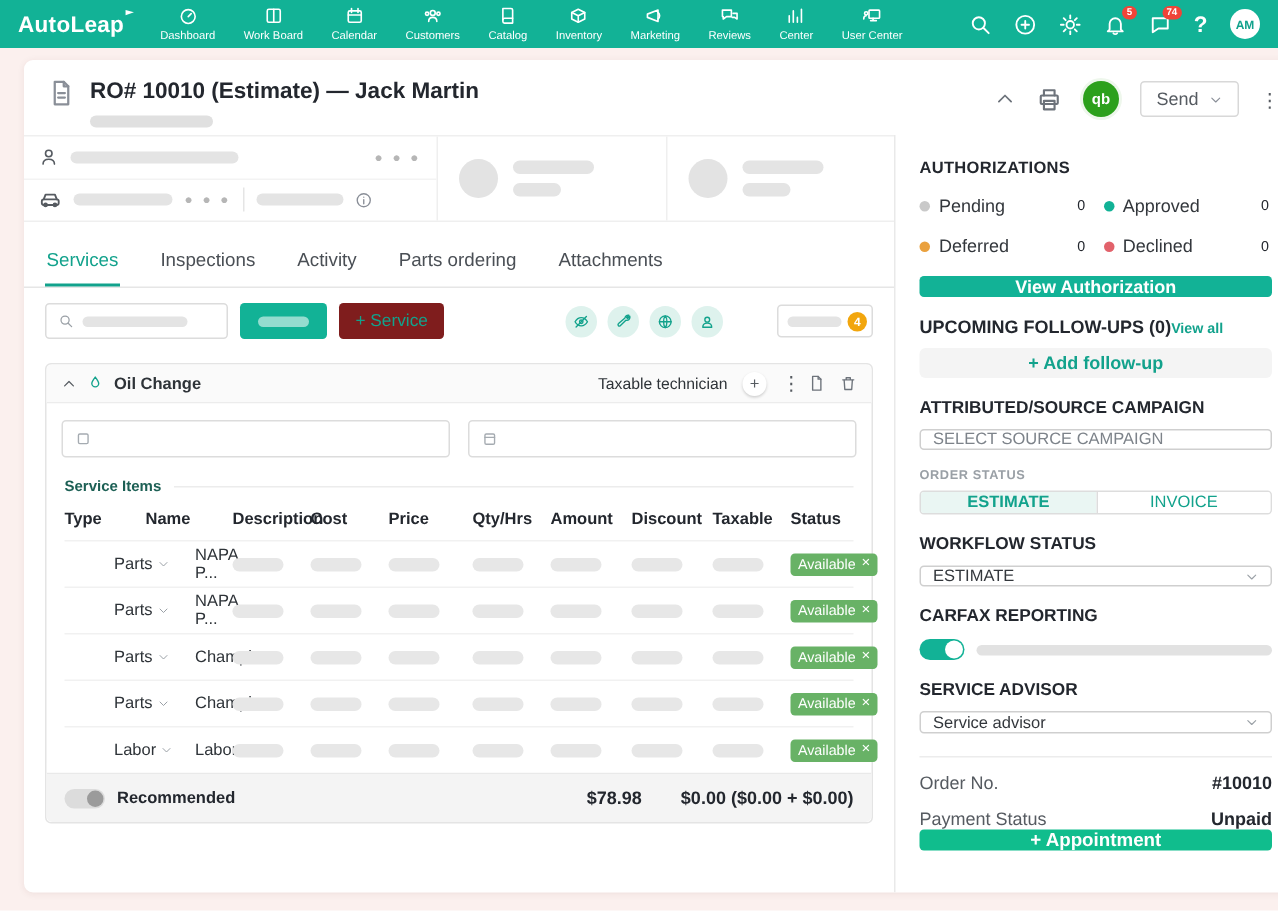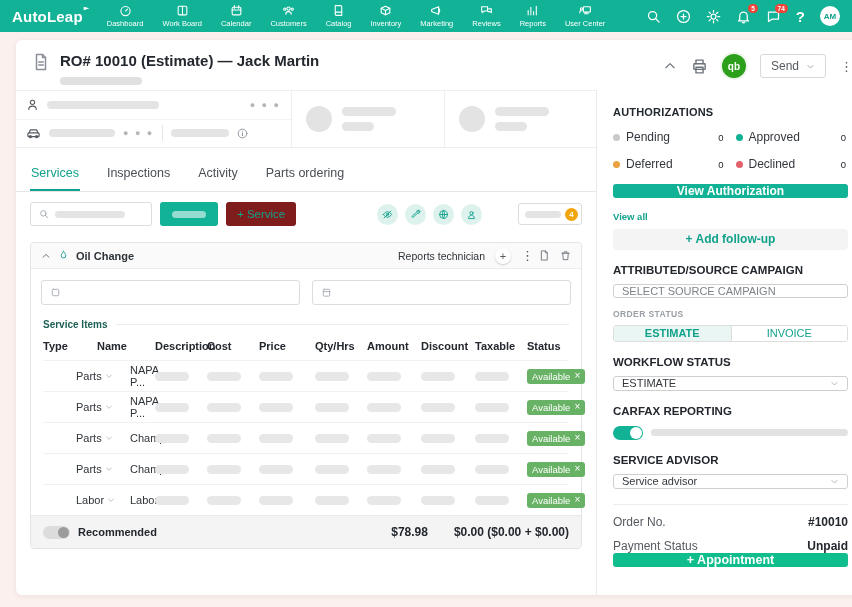--- a/index.html
+++ b/index.html
@@ -275,21 +275,21 @@
         </span>
         <span class="lbl">Reviews</span>
       </div>
 
       <div class="nav-item">
         <span class="i">
           <svg viewBox="0 0 24 24" fill="none" stroke="currentColor" stroke-width="2" stroke-linecap="round" stroke-linejoin="round">
             <path d="M4 20v-8M9 20V6M14 20v-6M19 20V4"></path>
           </svg>
         </span>
-        <span class="lbl">Reports</span>
+        <span class="lbl">Center</span>
       </div>
 
       <div class="nav-item">
         <span class="i">
           <svg viewBox="0 0 24 24" fill="none" stroke="currentColor" stroke-width="2" stroke-linecap="round" stroke-linejoin="round">
             <rect x="8" y="5" width="13" height="10" rx="1"></rect>
             <path d="M13 15v3M10 18h7"></path>
             <circle cx="4.5" cy="9" r="2"></circle>
             <path d="M1.5 16c0-2.5 1.3-4 3-4"></path>
           </svg>
@@ -443,20 +443,23 @@
           </div>
 
           <div class="tab">
             <span>Activity</span>
           </div>
 
           <div class="tab">
             <span>Parts ordering</span>
           </div>
 
+          <div class="tab">
+            <span>Attachments</span>
+          </div>
         </div>
 
       <div class="toolbar">
         <div class="search-input">
           <span class="i">
               <svg viewBox="0 0 24 24" fill="none" stroke="currentColor" stroke-width="2" stroke-linecap="round" stroke-linejoin="round">
                 <circle cx="10.5" cy="10.5" r="6.5"></circle>
                 <path d="M15.5 15.5L21 21"></path>
               </svg>
             </span>
@@ -515,21 +518,21 @@
                 <path d="M5 15l7-7 7 7"></path>
               </svg>
             </span>
           <span class="i oil-ic">
               <svg viewBox="0 0 24 24" fill="none" stroke="currentColor" stroke-width="2" stroke-linecap="round" stroke-linejoin="round">
                 <path d="M12 3c3.2 4.2 5 6.7 5 9.2a5 5 0 0 1-10 0C7 9.7 8.8 7.2 12 3z"></path>
               </svg>
             </span>
           <span class="svc-title">Oil Change</span>
           <div class="svc-actions">
-            <span class="assign">Reports technician</span>
+            <span class="assign">Taxable technician</span>
             <span class="plus-circle">+</span>
             <span class="kebab">⋮</span>
             <span class="i">
                 <svg viewBox="0 0 24 24" fill="none" stroke="currentColor" stroke-width="2" stroke-linecap="round" stroke-linejoin="round">
                   <path d="M6 2h8l4 4v16H6z"></path>
                   <path d="M14 2v4h4"></path>
                 </svg>
               </span>
             <span class="i">
                 <svg viewBox="0 0 24 24" fill="none" stroke="currentColor" stroke-width="2" stroke-linecap="round" stroke-linejoin="round">
@@ -767,20 +770,21 @@
 
           <div class="auth-item">
             <span class="auth-dot" style="background: rgb(226, 98, 107);"></span>
             <span class="auth-label">Declined</span>
             <span class="auth-count">0</span>
           </div>
         </div>
       <button class="va-btn">View Authorization</button>
 
       <div class="fu-head">
+        <span class="fu-title">UPCOMING FOLLOW-UPS (0)</span>
         <span class="view-all">View all</span>
       </div>
       <button class="add-fu">+ Add follow-up</button>
 
       <div class="sb-label">ATTRIBUTED/SOURCE CAMPAIGN</div>
       <div class="campaign-input">SELECT SOURCE CAMPAIGN</div>
 
       <div class="os-label">ORDER STATUS</div>
       <div class="segmented">
         <span class="seg active">ESTIMATE</span>

